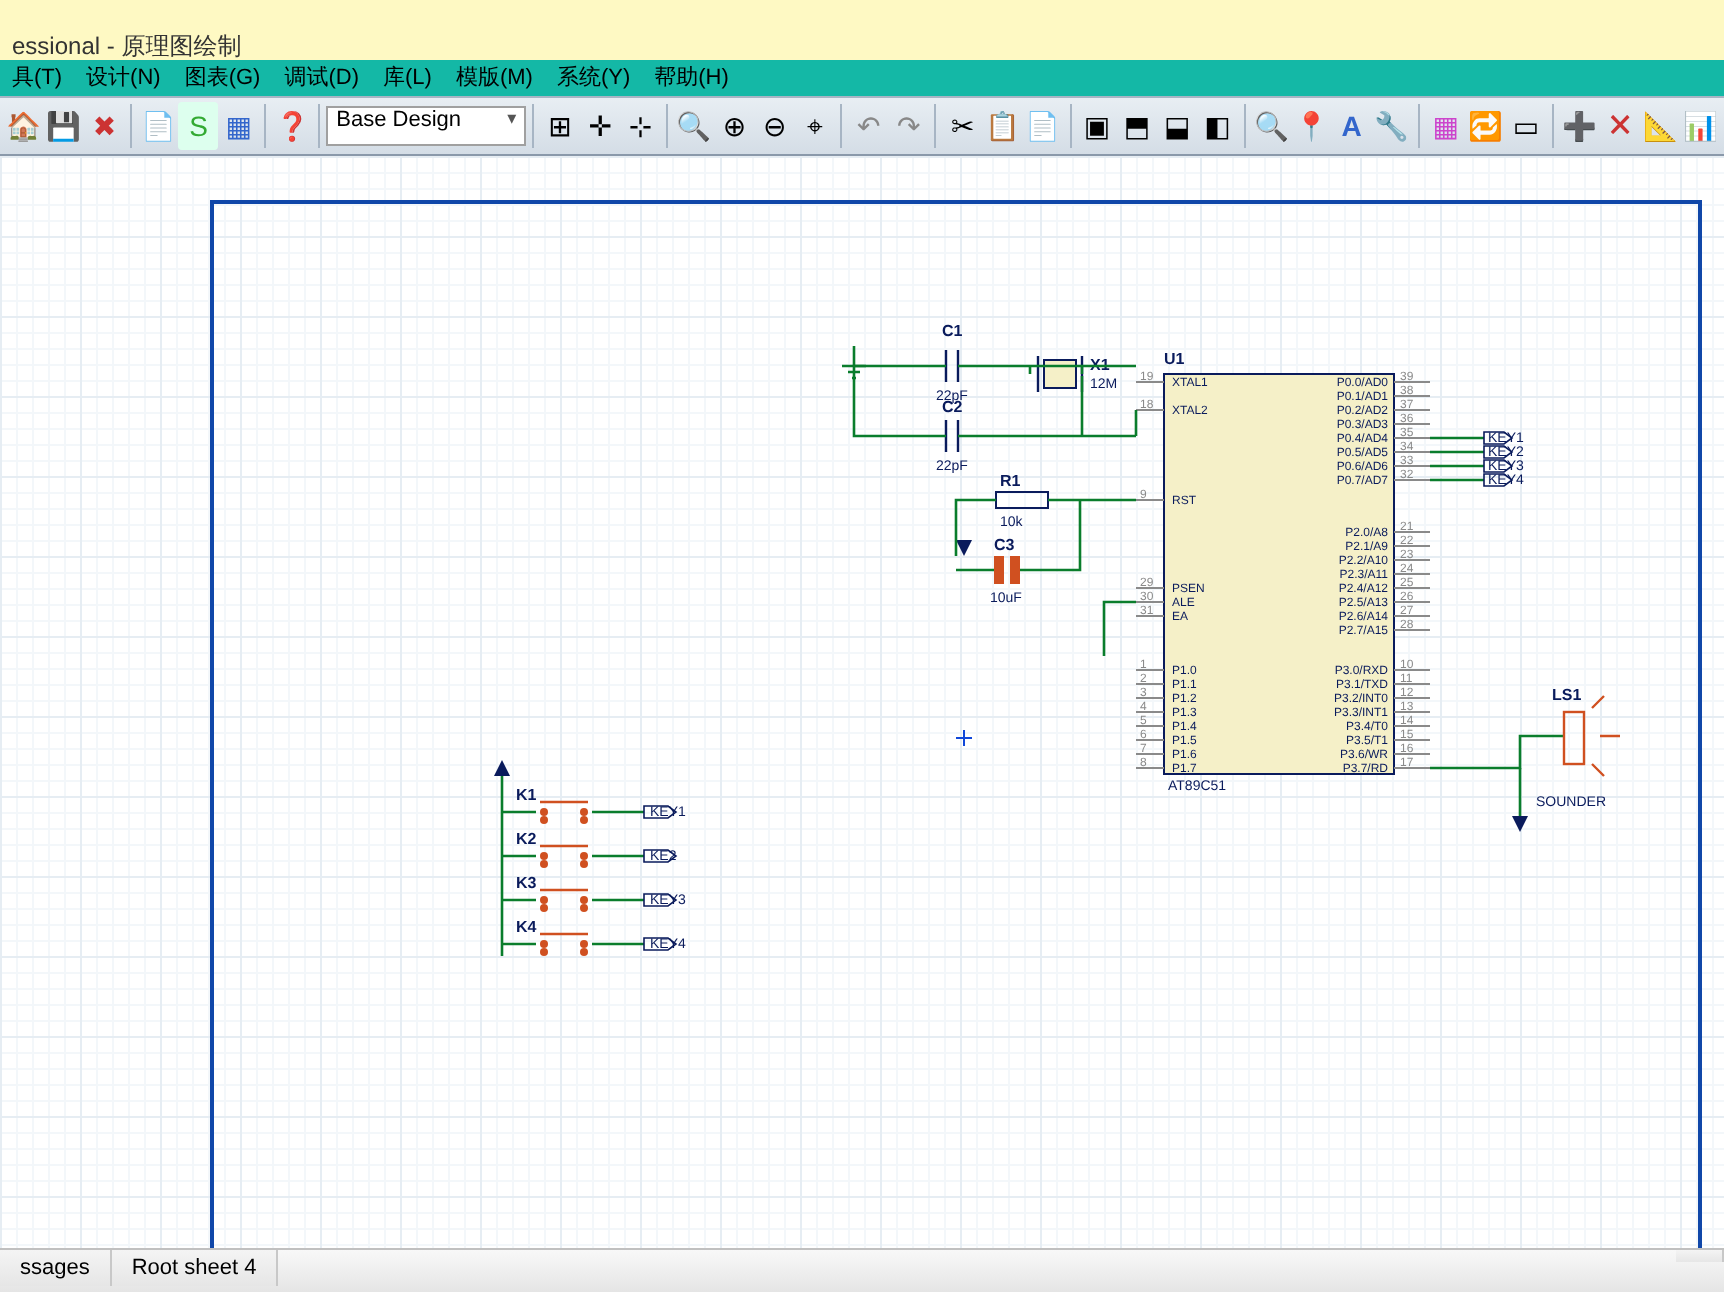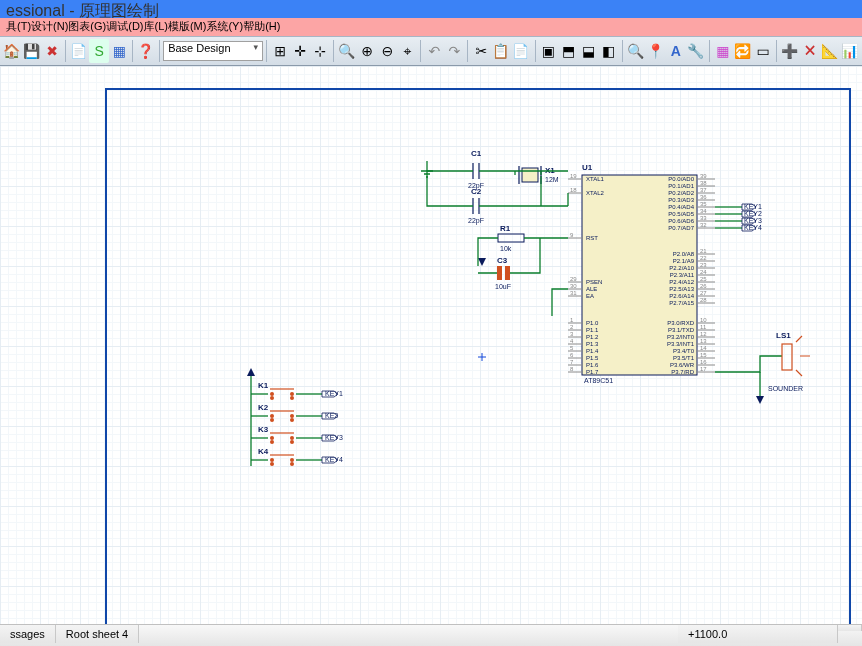--- a/index.html
+++ b/index.html
@@ -1,18 +1,18 @@
 <!DOCTYPE html>
 <html><head>
 <meta charset="utf-8">
 <style>
 *{margin:0;padding:0;box-sizing:border-box;font-family:"Microsoft YaHei",Arial,sans-serif;font-size:11px}
 body{width:862px;height:646px;overflow:hidden;background:#f0f0f0;display:flex;flex-direction:column}
-.titlebar{height:18px;background:#3b82f6;padding:1px 6px;font-size:16px;color:#333}
-.menubar{height:18px;background:#fca5a5;display:flex;padding:1px 6px;font-size:12px}
+.titlebar{height:18px;background:#fef9c3;padding:15px 6px;font-size:12px;color:#333}
+.menubar{height:18px;background:#14b8a6;display:flex;gap:12px;padding:1px 6px;font-size:12px}
 .menubar span{cursor:pointer}
 .toolbar{height:30px;background:linear-gradient(#e8eef3,#d4dde6);border-top:1px solid #a7b5c4;border-bottom:1px solid #8a99aa;display:flex;align-items:center;padding:0 2px;gap:0}
 .tbtn{width:24px;height:24px;display:flex;align-items:center;justify-content:center;cursor:pointer;border:1px solid transparent;border-radius:2px;font-size:14px}
 .sep{width:1px;height:22px;background:#a7b5c4;margin:0 3px}
 .combo{height:20px;min-width:100px;background:#fff;border:1px solid #a0a0a0;display:flex;padding:0 4px;font-size:11px;cursor:pointer}
 .combo::after{content:"▾";margin-left:auto;font-size:9px;color:#555}
 .canvas-area{flex:1;position:relative;overflow:hidden;background:#fff}
 .grid{position:absolute;inset:0;background-image:
  linear-gradient(#e6edf3 1px,transparent 1px),
  linear-gradient(90deg,#e6edf3 1px,transparent 1px),
@@ -355,15 +355,14 @@
       <line x1="478" y1="291" x2="486" y2="291" stroke="#1047d9"></line>
         <line x1="482" y1="287" x2="482" y2="295" stroke="#1047d9"></line>
     </g>
   </svg>
 </div>
 
 <div class="statusbar">
   <div class="status-cell">ssages</div>
   <div class="status-cell">Root sheet 4</div>
   <div class="status-spacer"></div>
-  <div class="status-cell" style="min-width:160px">+1100.0</div>
   <div class="status-cell" style="width:24px"></div>
 </div>
 
 </body></html>

